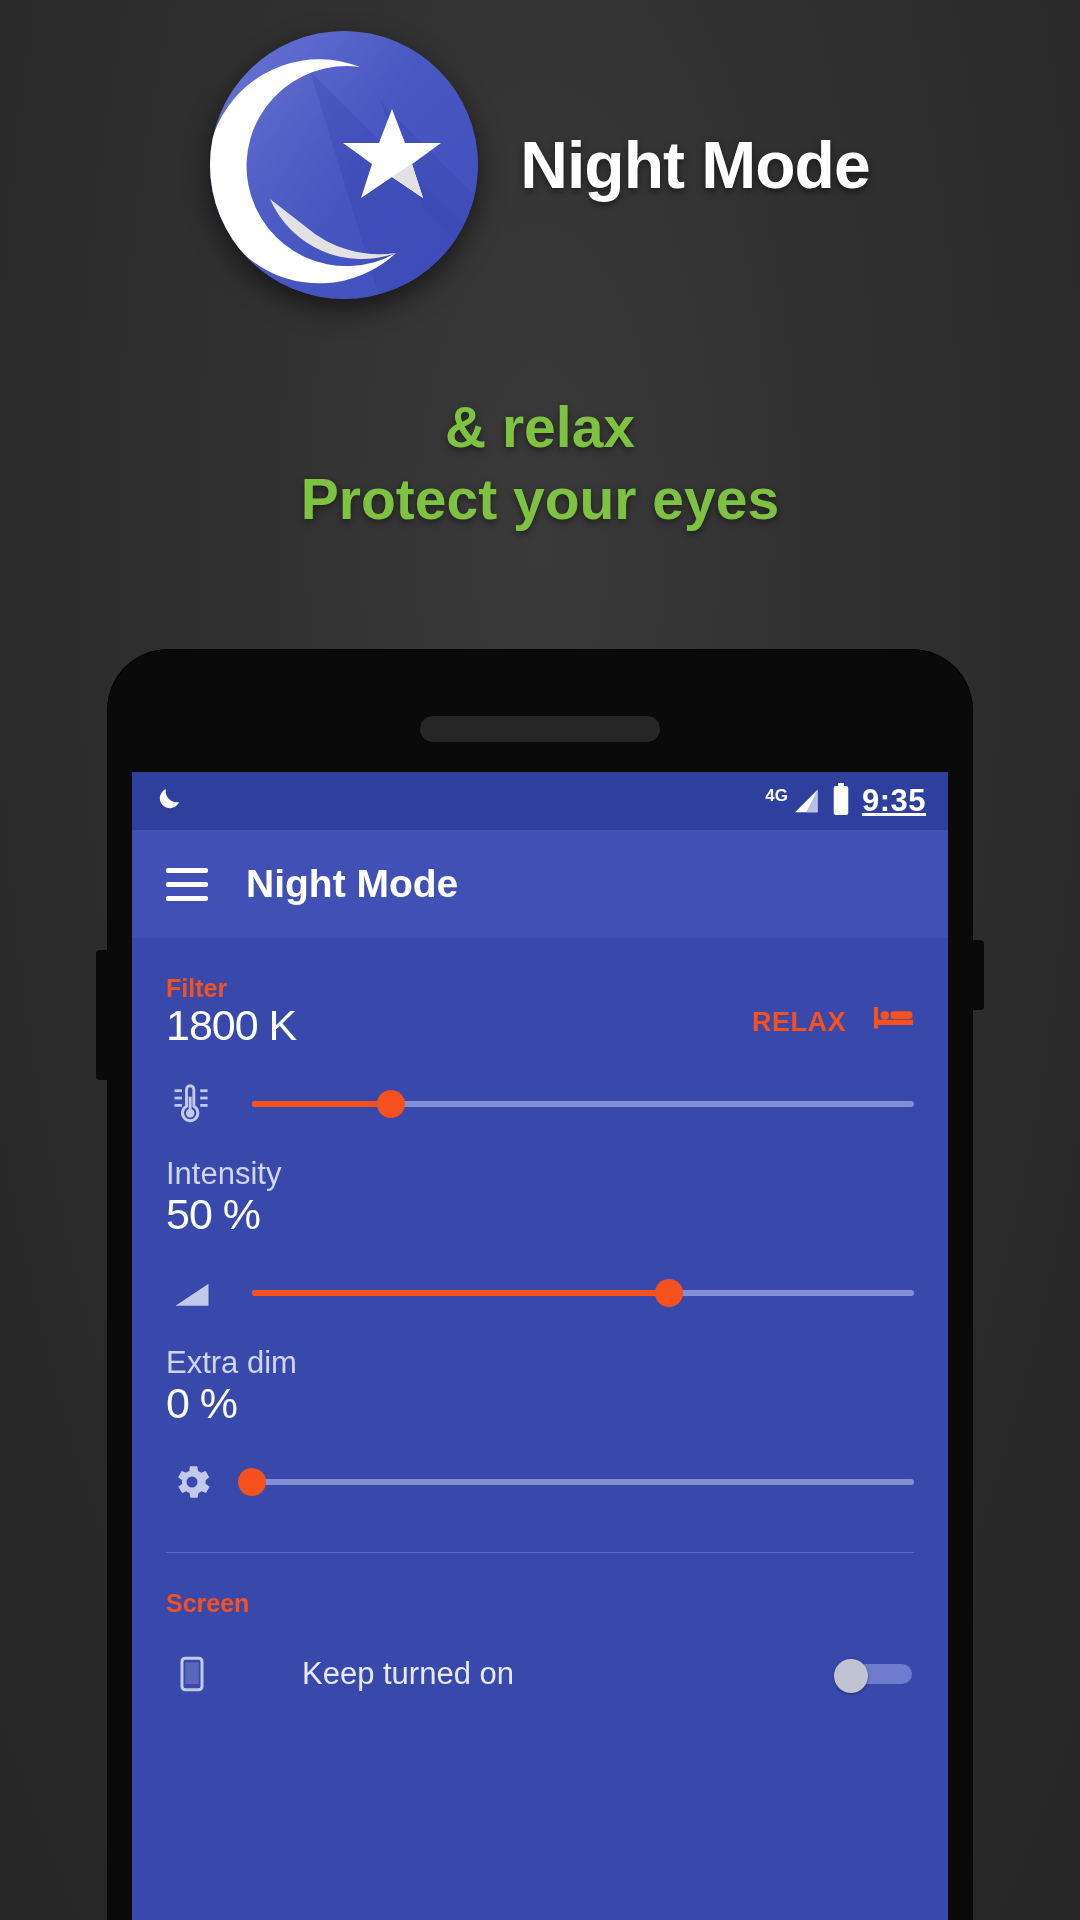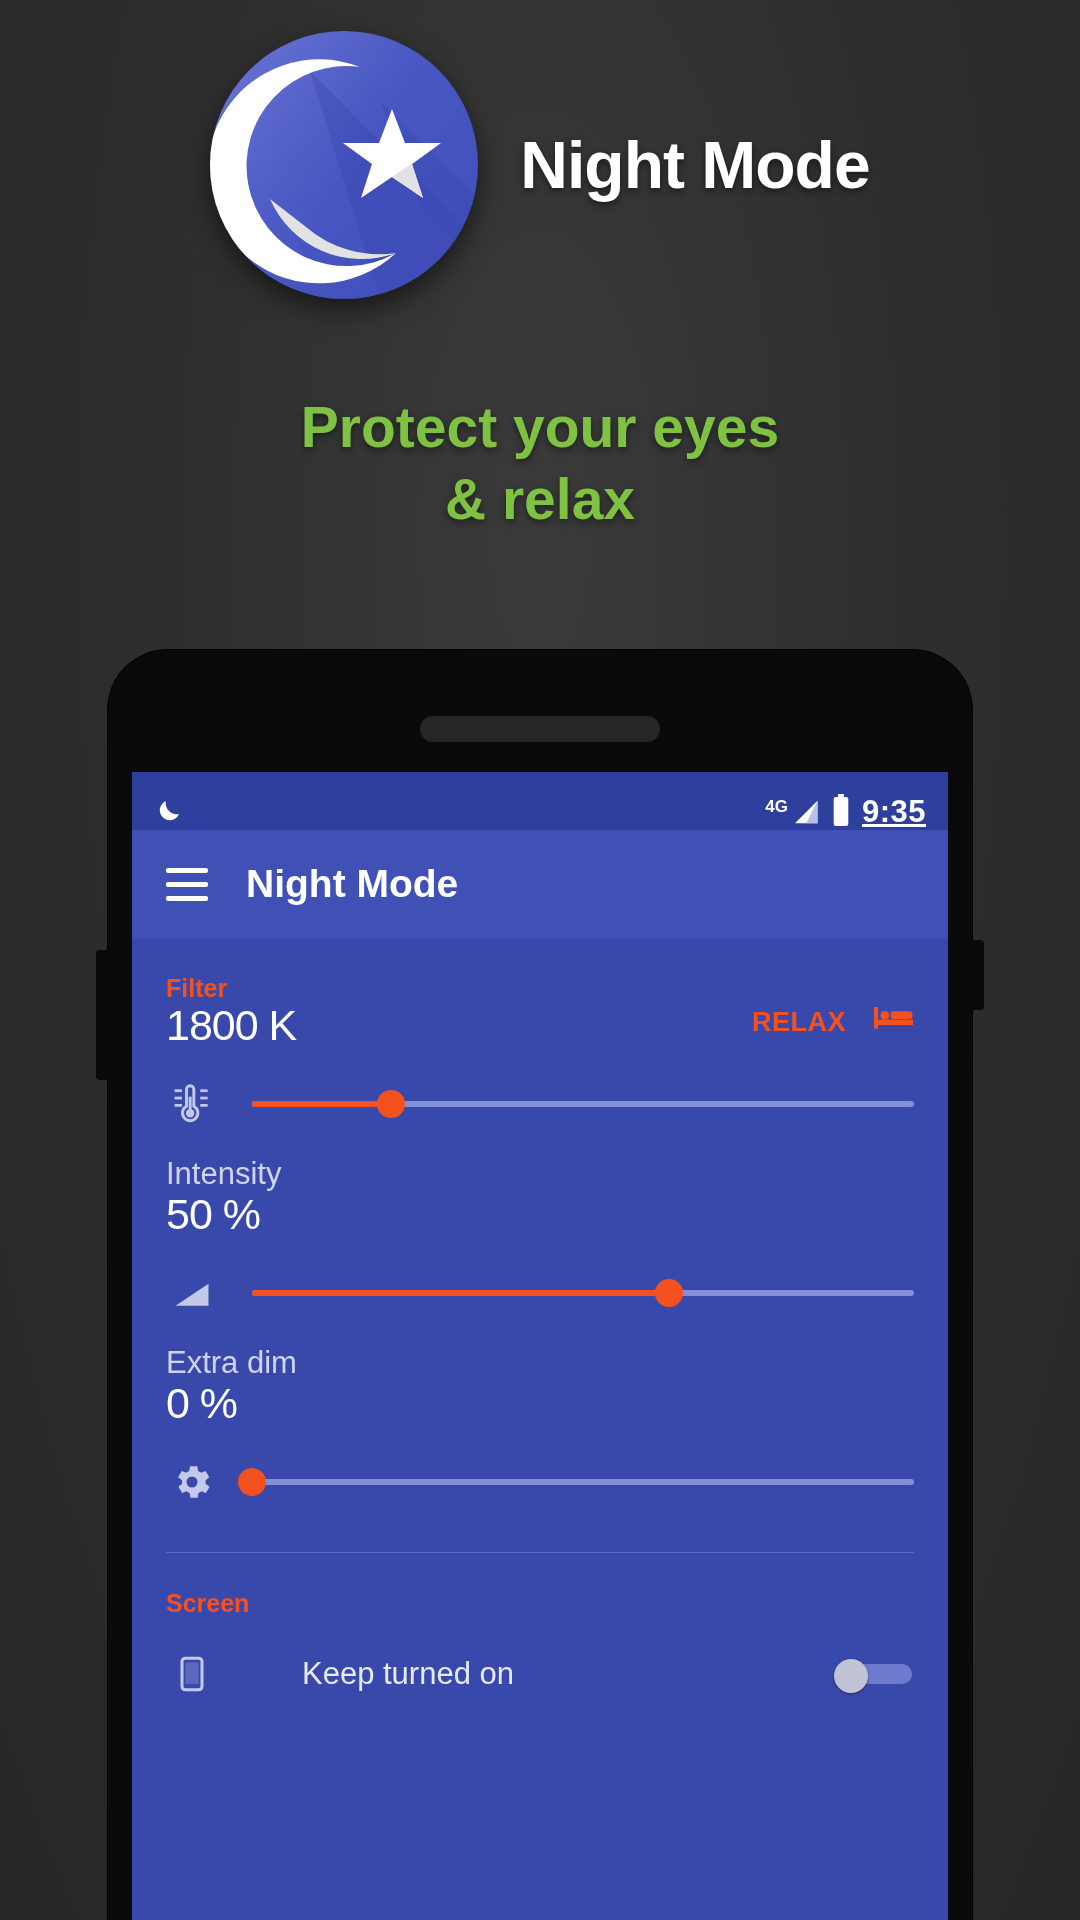--- a/index.html
+++ b/index.html
@@ -53,21 +53,21 @@
   }
 
   
   .screen{
     position:absolute; left:24px; top:122px; width:816px; height:1208px;
     background:#3949ab; overflow:hidden;
   }
 
   
   .statusbar{
-    height:58px; background:#2f3f9e; display:flex; align-items:flex-end;
+    height:58px; background:#2f3f9e; display:flex; align-items:center;
     padding:0 22px; color:#fff;
   }
   .sb-left{ display:flex; align-items:center; gap:10px; }
   .sb-right{ margin-left:auto; display:flex; align-items:center; gap:12px; }
   .sb-4g{ position:relative; display:flex; align-items:flex-end; gap:2px; }
   .sb-4g .lbl{ font-size:17px; font-weight:bold; line-height:1; margin-bottom:12px; }
   .sb-time{ font-size:31px; font-weight:bold; letter-spacing:.5px;text-decoration:underline; }
 
   
   .appbar{
@@ -128,22 +128,22 @@
         <path d="M60 168 A100 100 0 0 0 186 222 A112 112 0 0 1 96 196 Z" fill="#e2e2e4"></path>
         <polygon points="182,78 195,112 231,112 202,133 213,167 182,146 151,167 162,133 133,112 169,112" fill="#ffffff"></polygon>
         <polygon points="182,146 213,167 202,133 231,112 214,124" fill="#e2e2e4"></polygon>
       </g>
     </svg>
   </div>
   <div class="hero-title">Night Mode</div>
 </div>
 
 <div class="tagline">
+  <div>&amp; relax</div>
   <div>Protect your eyes</div>
-  <div>&amp; relax</div>
 </div>
 
 <div class="phone">
   <div class="phone-btn btn-left"></div>
   <div class="phone-btn btn-right"></div>
   <div class="speaker"></div>
 
   <div class="screen">
 
     <div class="statusbar">

